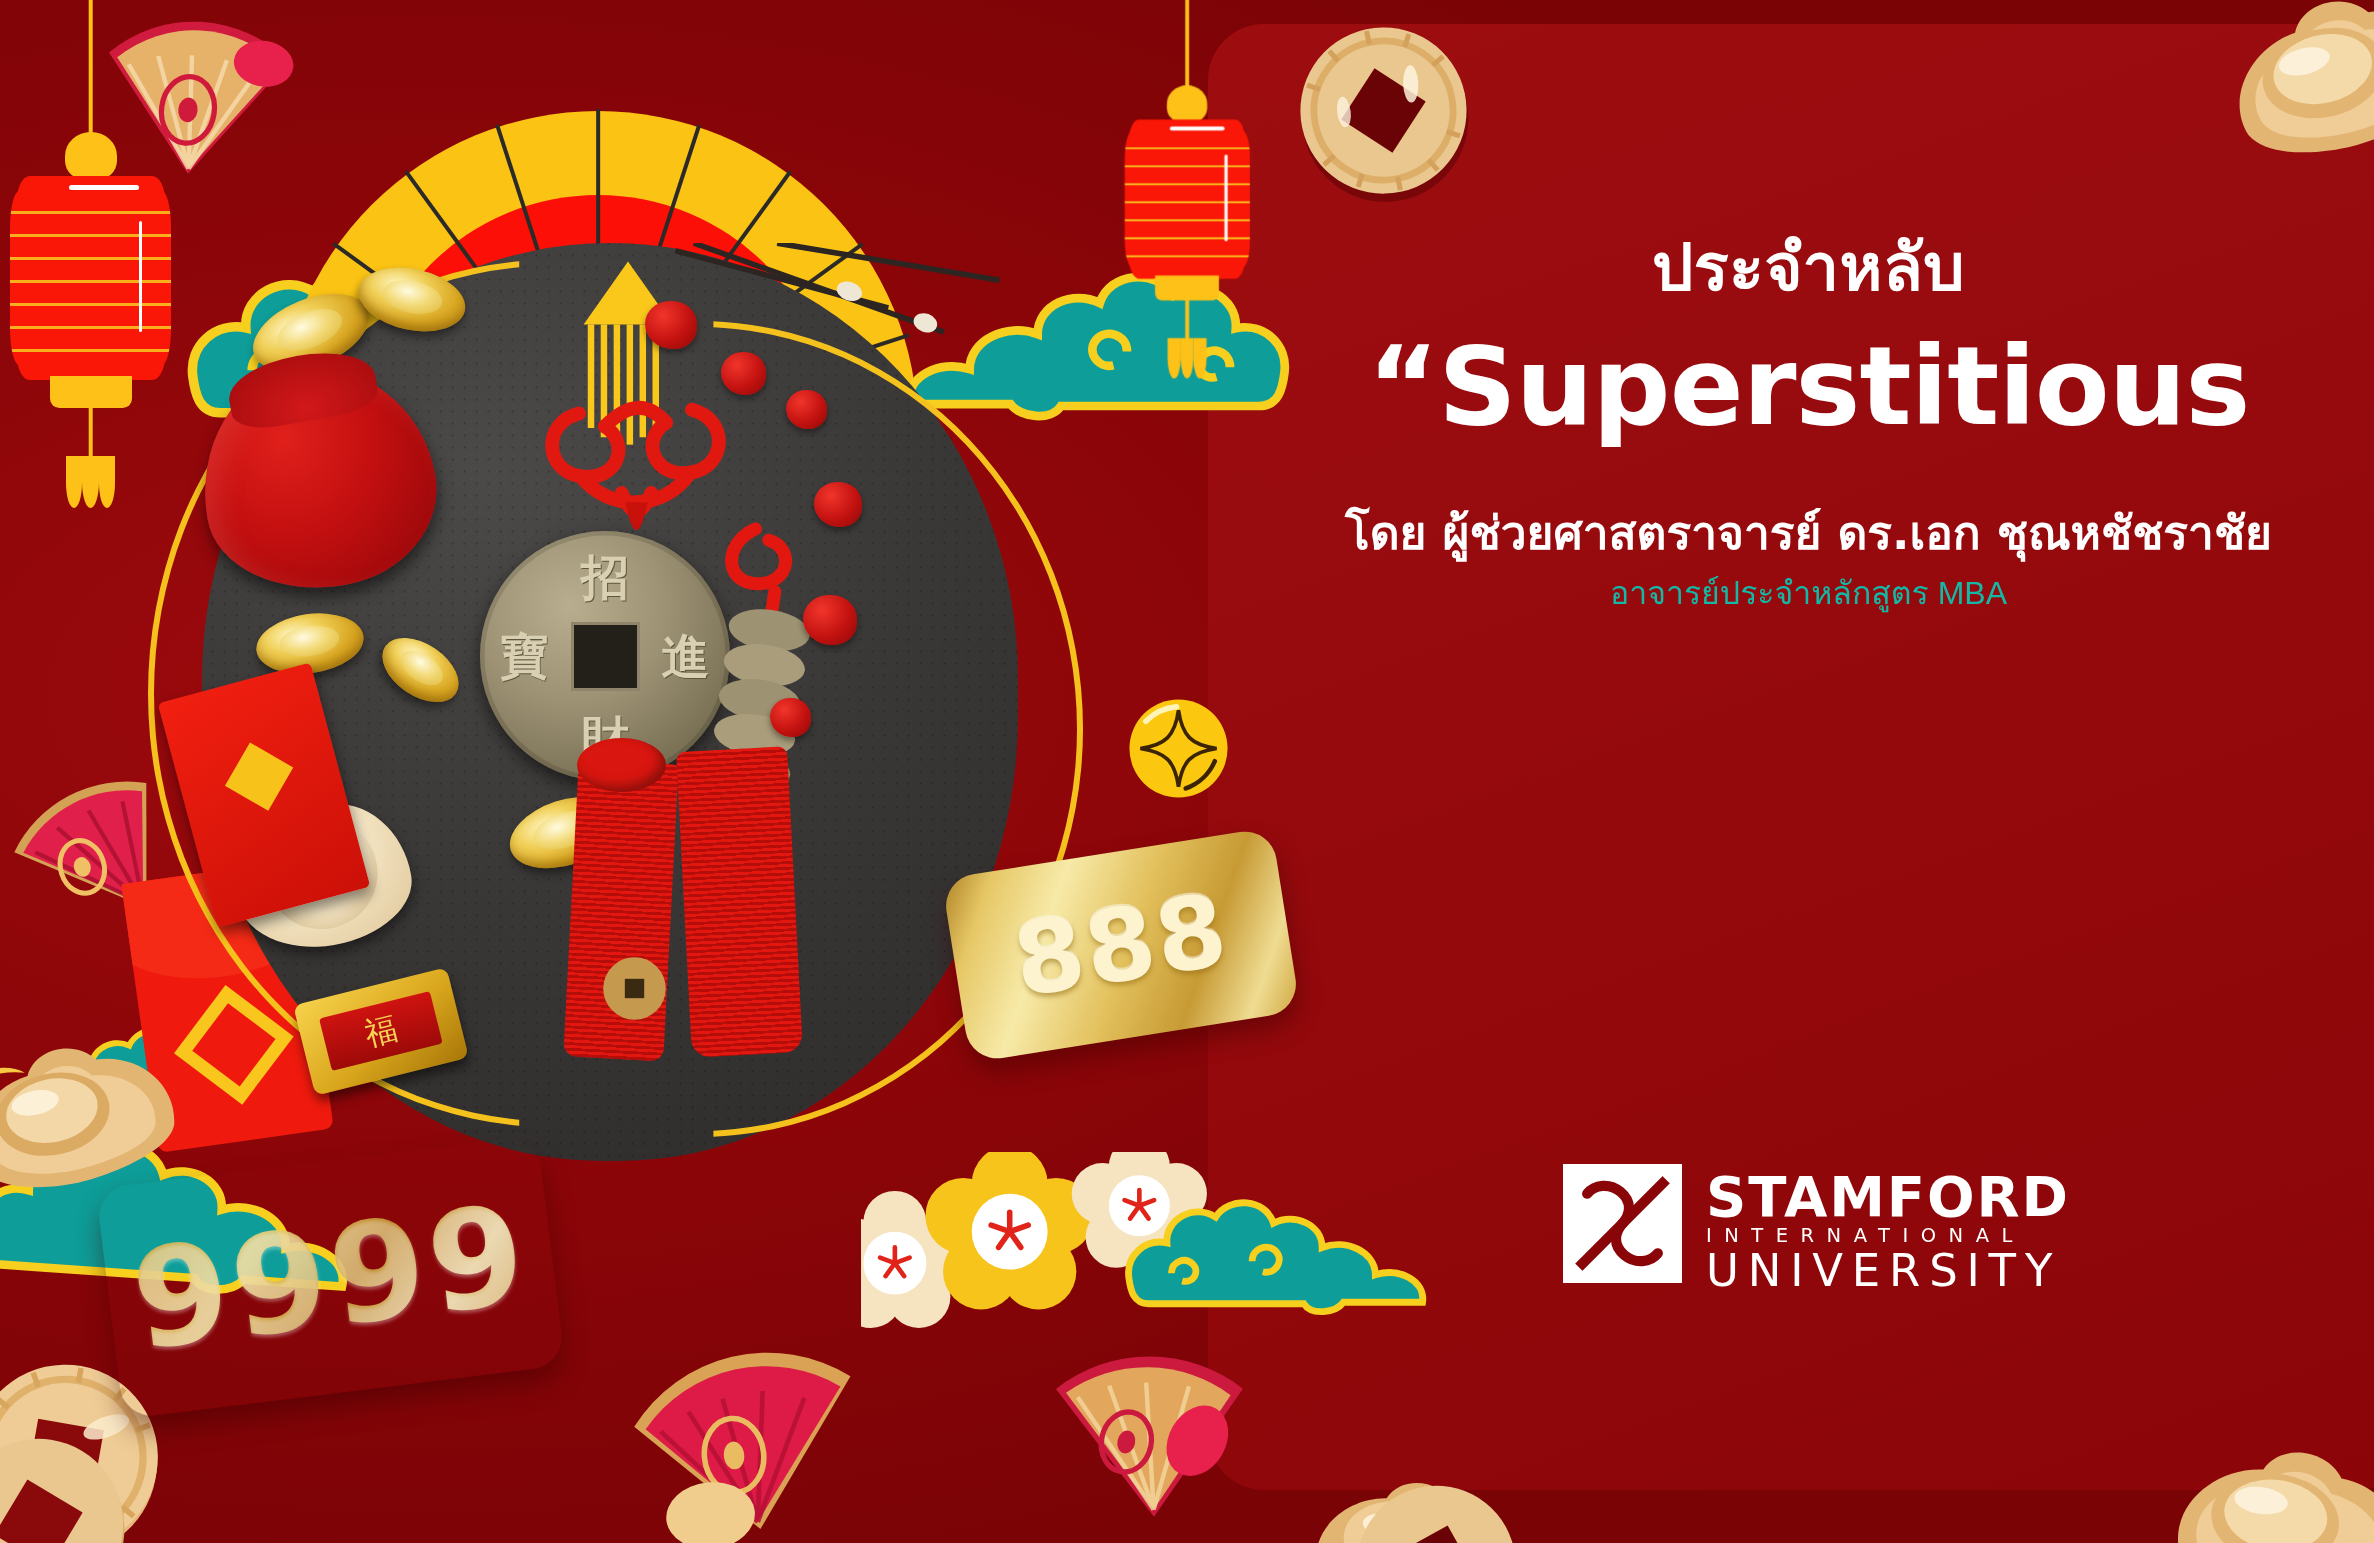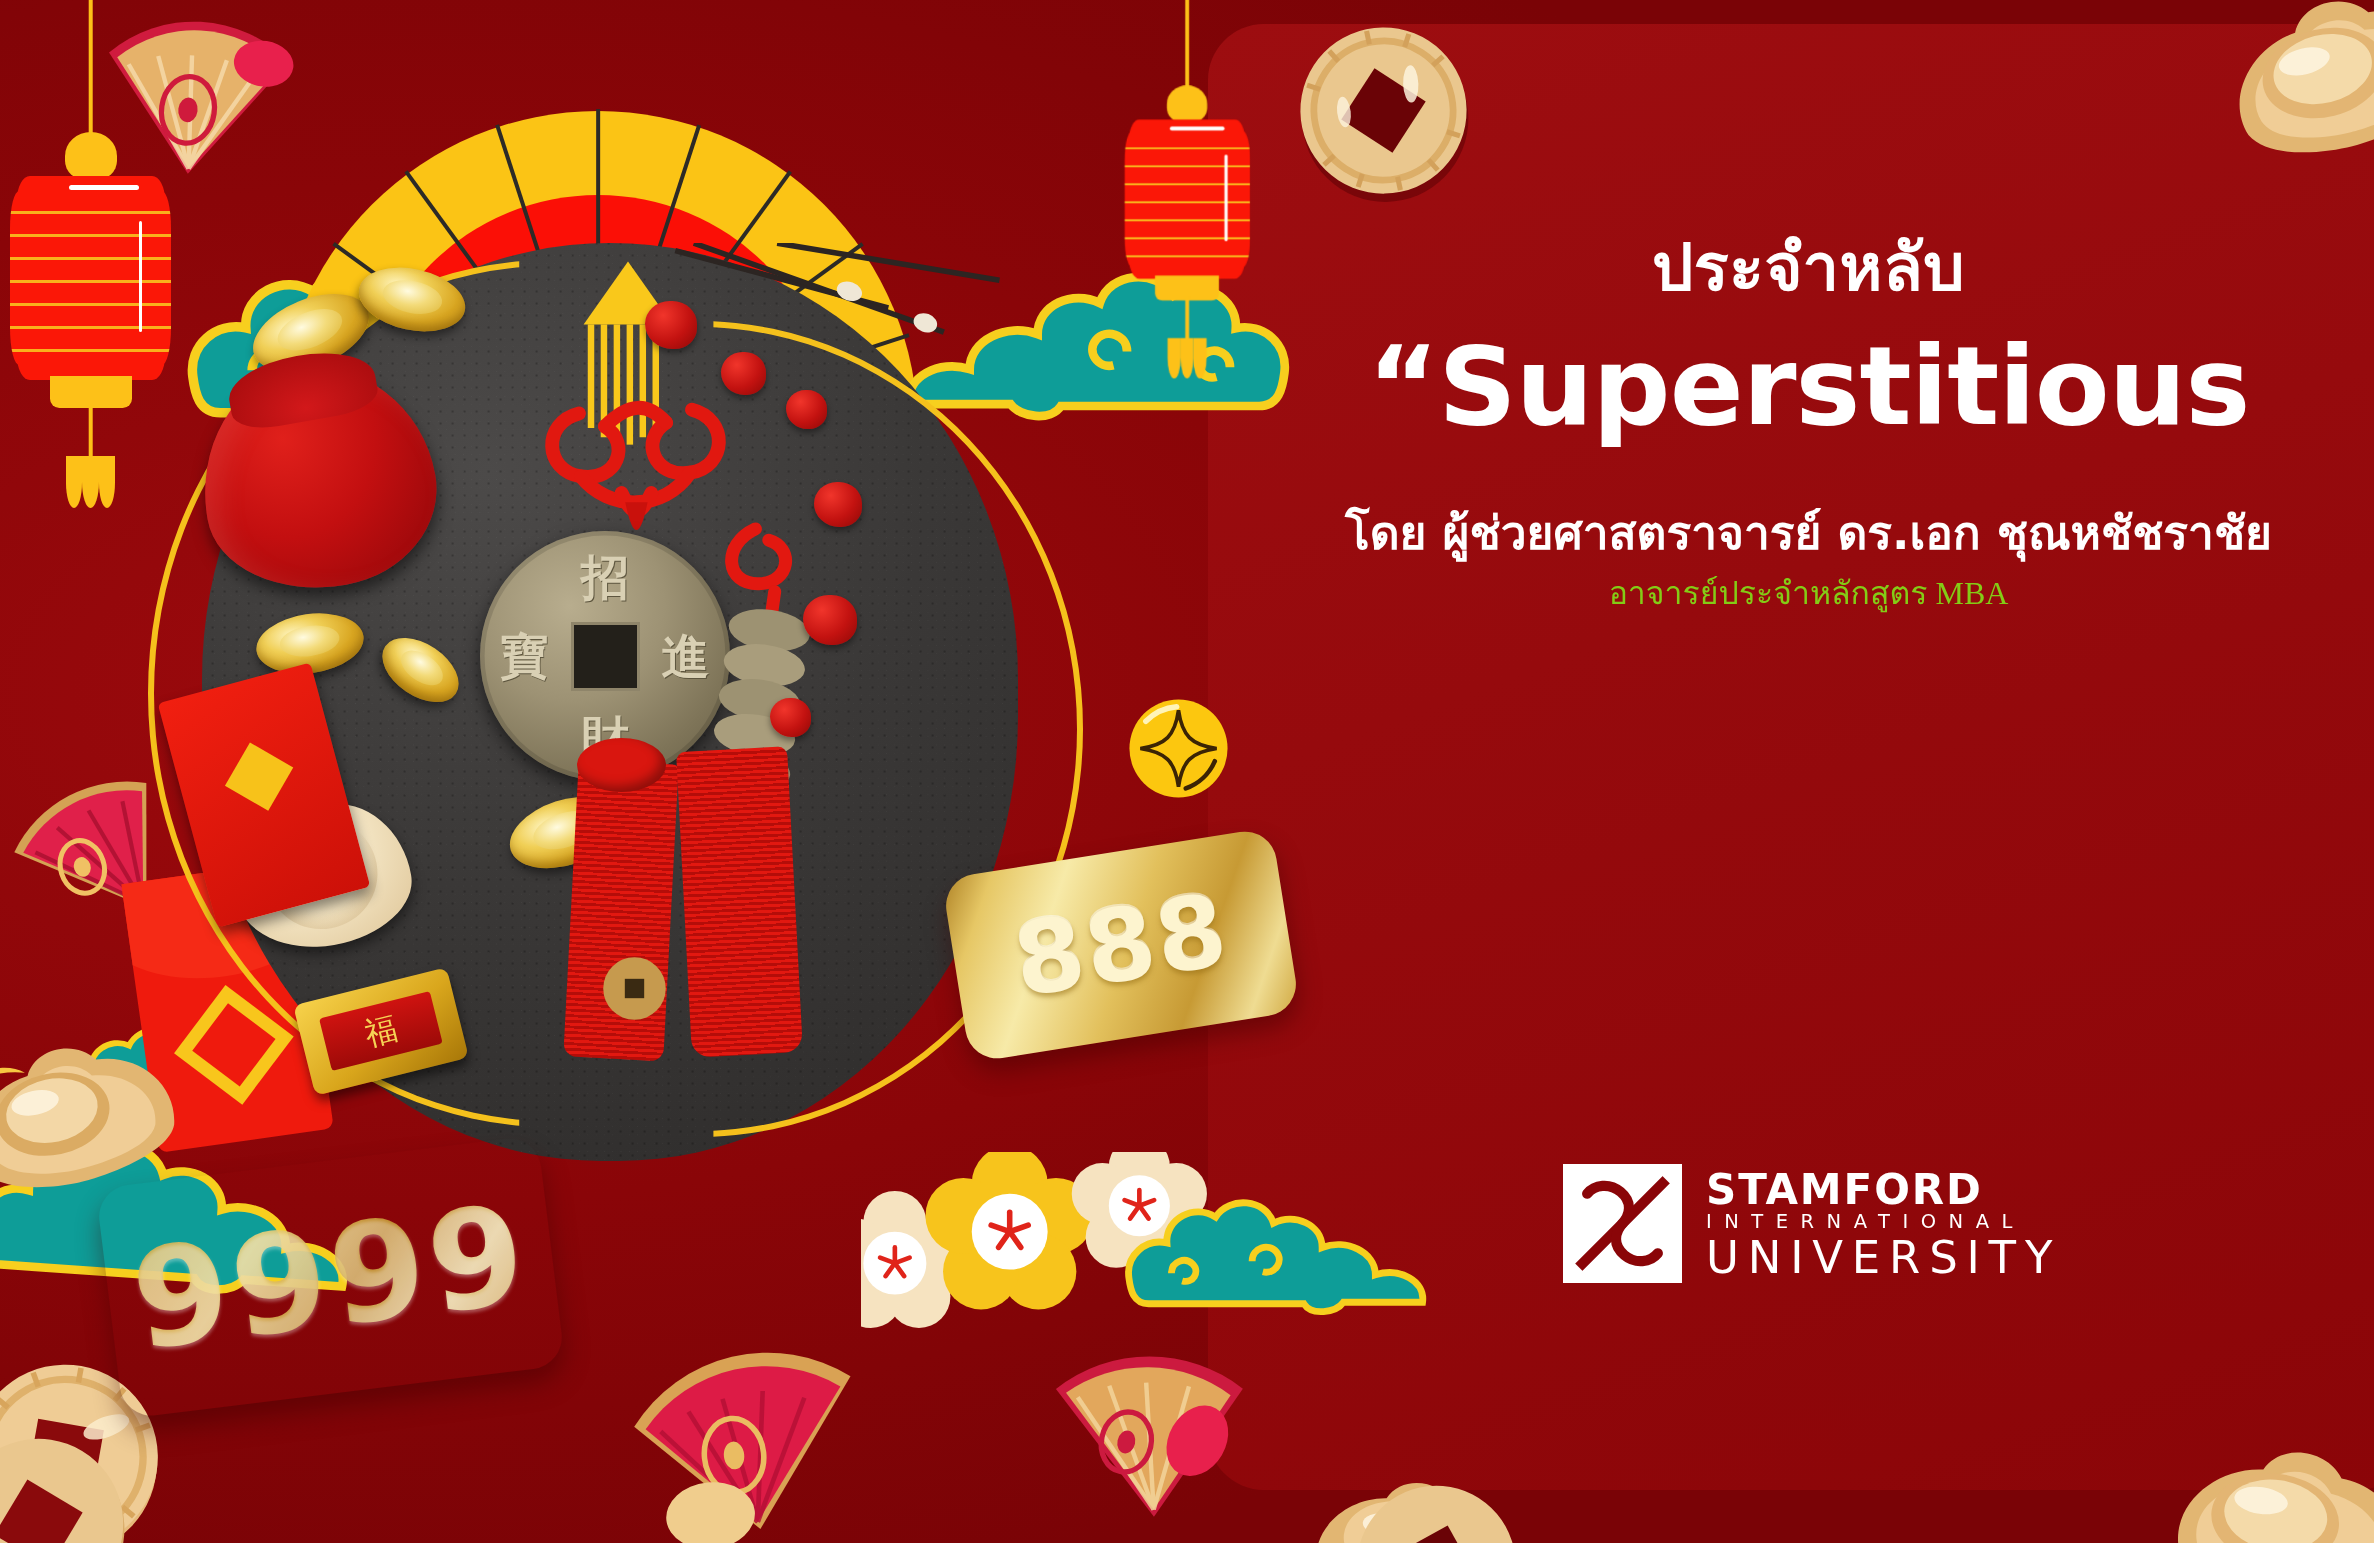--- a/index.html
+++ b/index.html
@@ -304,32 +304,32 @@
     font-family:"DejaVu Sans","Liberation Sans",sans-serif;
   }
   .author{
     margin-top:58px;
     font-size:46px; font-weight:700; line-height:1.2;
     font-family:"DejaVu Sans","Liberation Sans",sans-serif;
   }
   .role{
     margin-top:13px;
     font-size:32px; font-weight:400; line-height:1.2;
-    color:#84cc16;
-    font-family:Liberation Serif, serif;
+    color:#14b8a6;
+    font-family:Liberation Sans, sans-serif;
   }
   
   .logo{
     position:absolute; left:1563px; top:1164px;
     display:flex; align-items:flex-start; gap:24px;
   }
   .logo-mark{ position:relative; width:119px; height:119px; }
   .logo-text{ padding-top:5.6px; color:#fff; }
   .logo-text .l1{
-    font-size:42px; font-weight:700; letter-spacing:1.9px; line-height:.95;
+    font-size:56px; font-weight:700; letter-spacing:1.9px; line-height:.95;
     font-family:"DejaVu Sans","Liberation Sans",sans-serif;
   }
   .logo-text .l2{
     font-size:19.5px; font-weight:400; letter-spacing:12.5px; line-height:1.3;
     font-family:"DejaVu Sans","Liberation Sans",sans-serif;
   }
   .logo-text .l3{
     font-size:45px; font-weight:400; letter-spacing:8.8px; line-height:1;
     font-family:"DejaVu Sans","Liberation Sans",sans-serif;
   }

